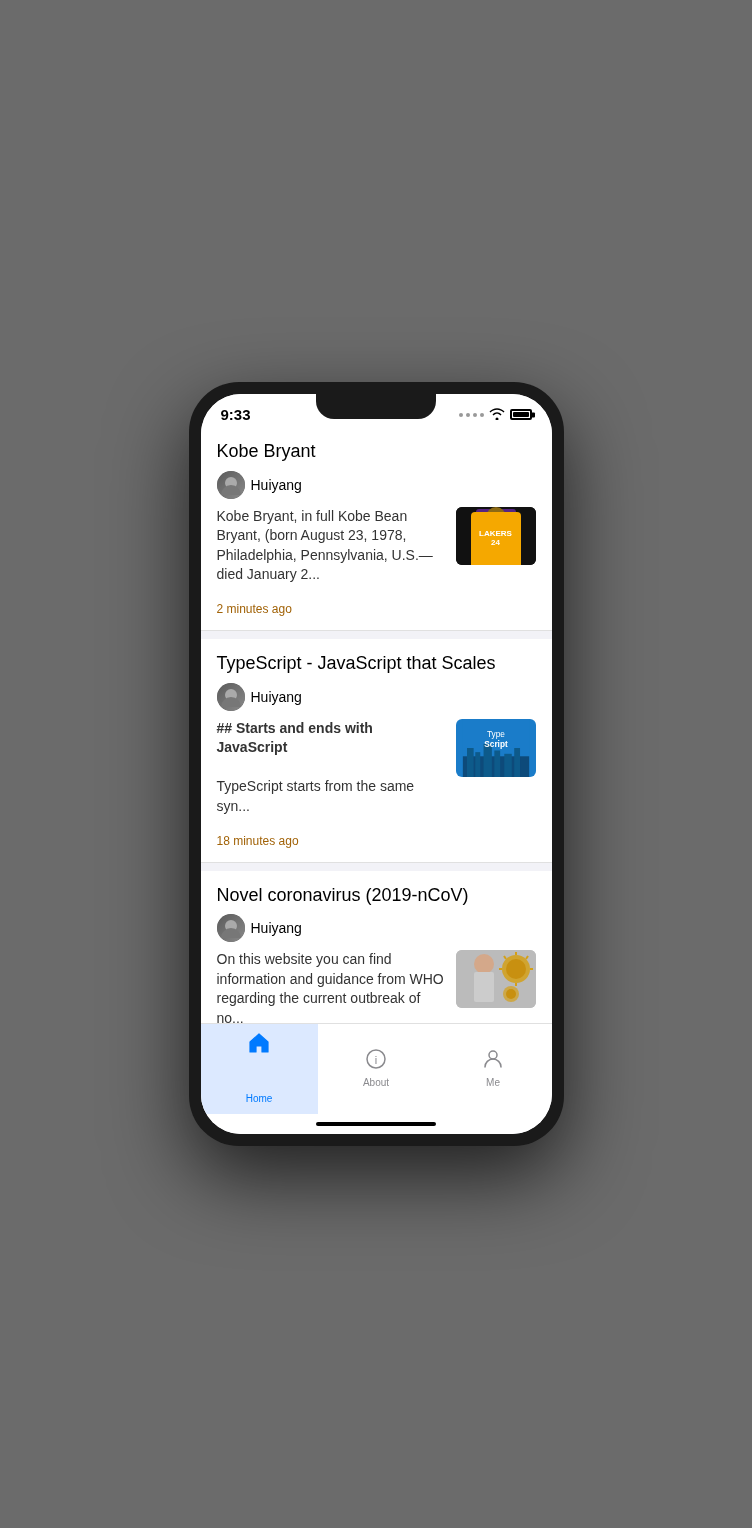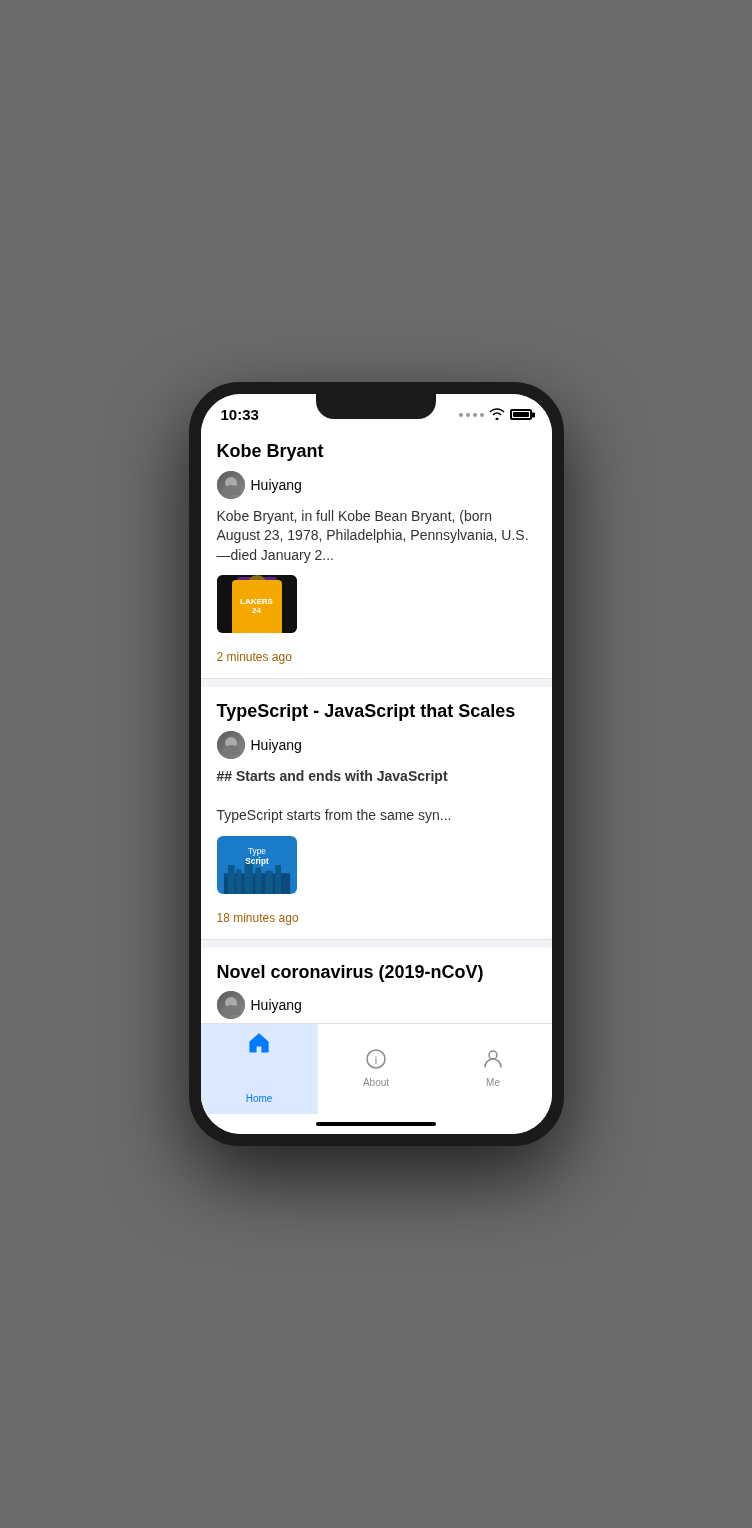--- a/index.html
+++ b/index.html
@@ -118,21 +118,21 @@
 
     .article-card {
       background: #fff;
       margin-bottom: 8px;
       padding: 14px 16px;
       border-bottom: 1px solid #e0e0e0;
     }
 
     .article-title {
       font-size: 18px;
-      font-weight: 700;
+      font-weight: 400;
       color: #000;
       margin-bottom: 8px;
       line-height: 1.2;
     }
 
     .author-row {
       display: flex;
       align-items: center;
       gap: 6px;
       margin-bottom: 8px;
@@ -172,21 +172,20 @@
     .author-name {
       font-size: 14px;
       color: #000;
     }
 
     .article-body-row {
       display: flex;
       gap: 10px;
       align-items: flex-start;
       margin-bottom: 8px;
-      flex-direction: column;
     }
 
     .article-text {
       flex: 1;
       font-size: 14px;
       color: #333;
       line-height: 1.4;
     }
 
     .article-image {
@@ -295,21 +294,21 @@
     }
   </style>
 </head>
 <body>
 
 <div class="phone-frame">
   <div class="notch"></div>
   <div class="phone-screen">
 
     <div class="status-bar">
-      <span class="status-time">10:33</span>
+      <span class="status-time">9:33</span>
       <div class="status-icons">
         <div class="dots-icon">
           <span></span>
             <span></span>
             <span></span>
             <span></span>
         </div>
         <span class="wifi-icon">
           <svg width="16" height="12" viewBox="0 0 16 12">
             <path d="M8 9.5a1.5 1.5 0 100 3 1.5 1.5 0 000-3z" fill="#000"></path>
@@ -388,20 +387,21 @@
 
       <div class="article-card">
         <div class="article-title">Novel coronavirus (2019-nCoV)</div>
         <div class="author-row">
           <div class="avatar">
             <div class="avatar-inner"></div>
           </div>
           <span class="author-name">Huiyang</span>
         </div>
         <div class="article-body-row">
+          <div class="article-text">On this website you can find information and guidance from WHO regarding the current outbreak of no...</div>
           <div class="article-image img-covid">
             <svg width="80" height="70" viewBox="0 0 80 70">
               <rect width="80" height="70" fill="#bbb"></rect>
 
               <circle cx="28" cy="20" r="10" fill="#d4a88a"></circle>
               <rect x="18" y="28" width="20" height="30" fill="#ccc" rx="2"></rect>
 
               <circle cx="60" cy="25" r="14" fill="#d4a017" opacity="0.85"></circle>
               <circle cx="60" cy="25" r="10" fill="#c89010"></circle>
               <line x1="60" y1="11" x2="60" y2="8" stroke="#d4a017" stroke-width="2"></line>

